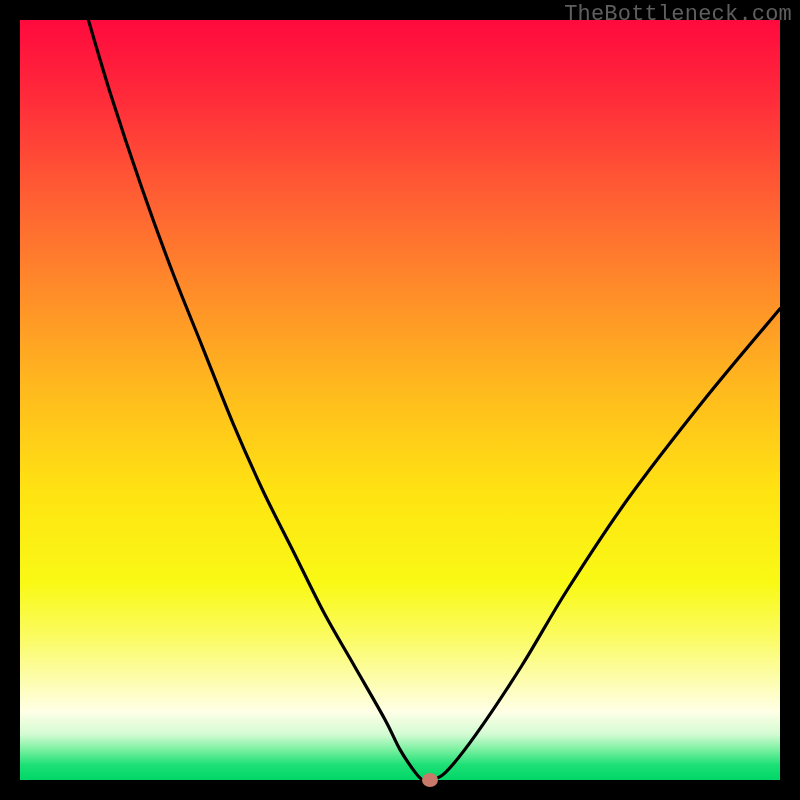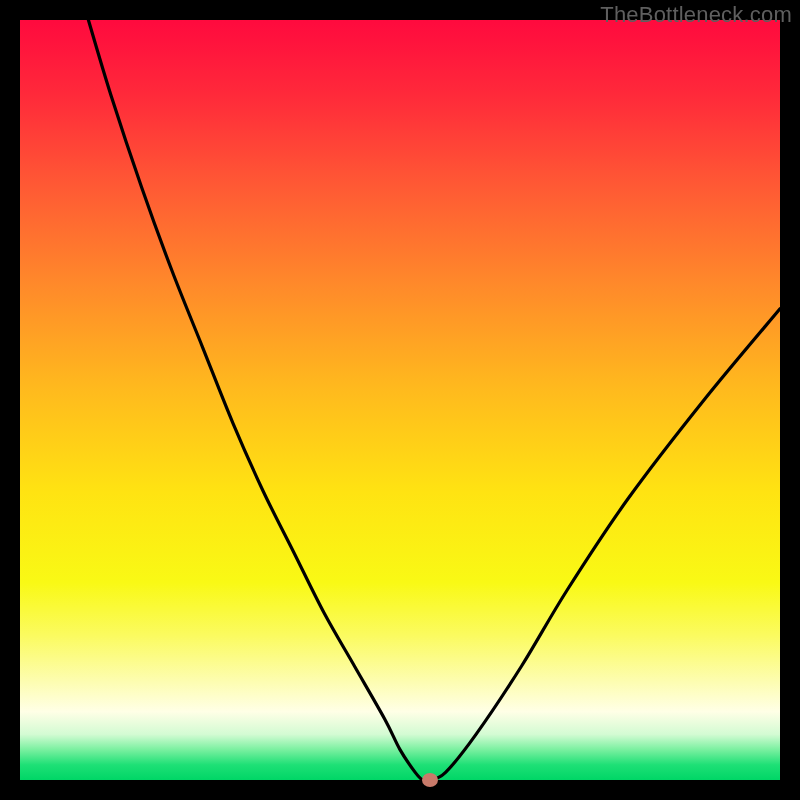--- a/index.html
+++ b/index.html
@@ -9,20 +9,21 @@
     height: 800px;
     background: #000;
     overflow: hidden;
     font-family: Arial, Helvetica, sans-serif;
   }
   .frame {
     position: relative;
     width: 800px;
     height: 800px;
     background: #000;
+    font-family: Liberation Mono, monospace;
   }
   .watermark {
     position: absolute;
     top: 2px;
     right: 8px;
     color: #5f5f5f;
     font-size: 22px;
     font-weight: 500;
     letter-spacing: 0.2px;
     z-index: 30;

